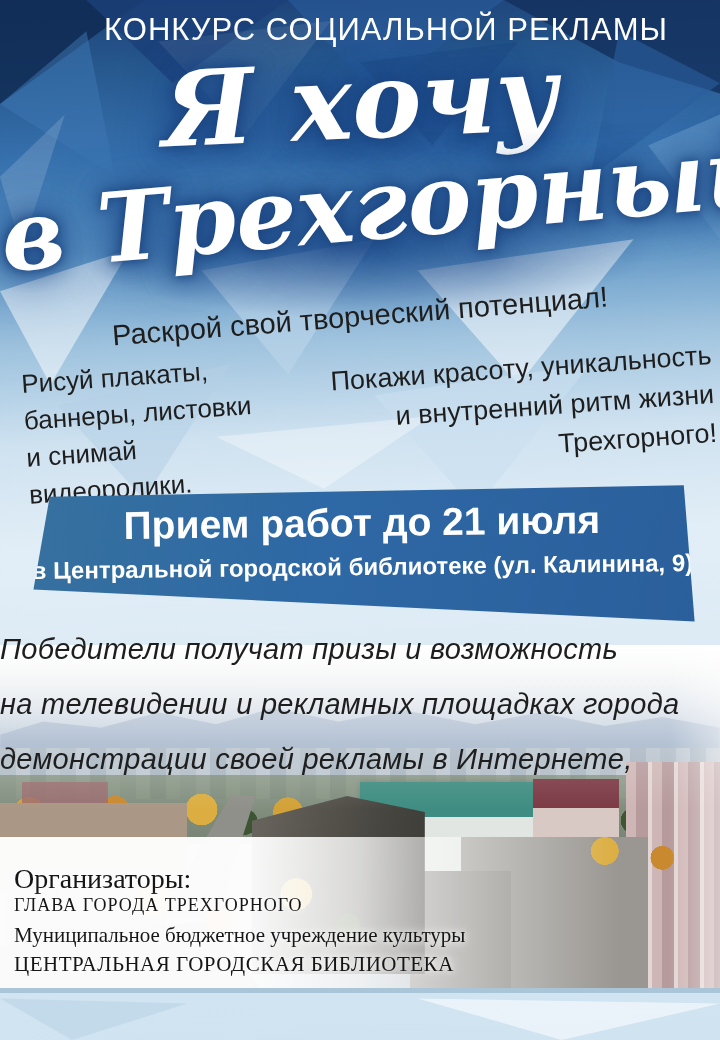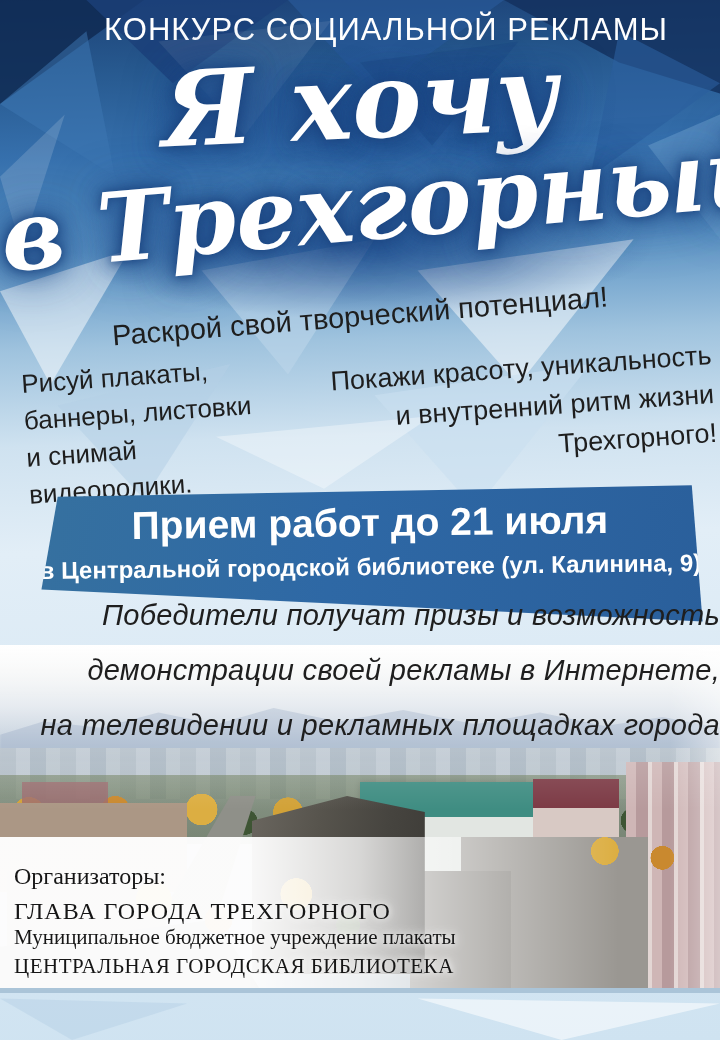--- a/index.html
+++ b/index.html
@@ -46,29 +46,29 @@
   .tagline{position:absolute;top:300px;left:75px;width:570px;z-index:5;text-align:center;
     color:var(--text-dark,#1e1e1e);font-size:29px;transform:rotate(-4.5deg);}
 
   .call-left{position:absolute;top:366px;left:20px;width:280px;z-index:5;
     color:var(--text-dark,#1e1e1e);font-size:26px;line-height:37px;
     transform:rotate(-4deg);transform-origin:left top;}
   .call-right{position:absolute;top:336px;left:290px;width:420px;z-index:5;text-align:right;
     color:var(--text-dark,#1e1e1e);font-size:27px;line-height:39px;
     transform:rotate(-4deg);transform-origin:right top;}
 
-  .banner{position:absolute;left:32px;top:477px;width:676px;height:152px;z-index:5;
+  .banner{position:absolute;left:24px;top:477px;width:676px;height:152px;z-index:5;
     clip-path:polygon(3.8% 13%,97.6% 5.5%,99.2% 95%,1.4% 74%);
     background:linear-gradient(100deg,#36719f 0%,var(--banner-blue,#2e68a5) 45%,#2a5f9b 100%);
     filter:drop-shadow(3px 6px 7px rgba(25,45,85,.35));}
   .banner-inner{padding-top:24px;text-align:center;color:#fff;transform:rotate(-.7deg);}
   .banner-headline{font-size:39px;font-weight:700;line-height:44px;}
   .banner-subline{font-size:24px;font-weight:700;margin-top:8px;}
 
-  .prizes{position:absolute;top:588px;left:0;right:0;z-index:5;text-align:right;
+  .prizes{position:absolute;top:622px;left:0;right:0;z-index:5;text-align:left;
     color:var(--text-dark,#1e1e1e);font-size:29px;line-height:55px;font-style:italic;letter-spacing:.3px;}
 
   
   .photo{position:absolute;left:0;top:645px;width:720px;height:343px;z-index:2;overflow:hidden;
     border-bottom:5px solid var(--photo-divider,#aac4d8);}
   .ph{position:absolute;}
   .ph-sky{inset:0;background:linear-gradient(180deg,#ffffff 0%,#f1f3f3 8%,#d9e0e8 18%,#b9c7d7 28%,#acbcce 34%,#b7c2cc 42%,#b3bec6 48%);}
   .ph-mount1{left:0;top:8%;width:100%;height:26%;background:#8da2bd;opacity:.5;filter:blur(1px);
     clip-path:polygon(0 70%,6% 55%,14% 62%,22% 45%,30% 58%,38% 40%,47% 55%,56% 42%,66% 58%,75% 45%,84% 60%,92% 50%,100% 62%,100% 100%,0 100%);}
   .ph-mount2{left:0;top:16%;width:100%;height:22%;background:#a3b4c8;opacity:.55;filter:blur(1px);
@@ -124,22 +124,22 @@
       radial-gradient(circle 14px at 20% 50%,#dcae42 98%,transparent 100%),
       radial-gradient(circle 12px at 60% 60%,#c9892f 98%,transparent 100%);}
   .ph-veil{inset:0;background:
       linear-gradient(180deg,rgba(255,255,255,.6) 0%,rgba(255,255,255,.2) 28%,rgba(255,255,255,0) 48%),
       linear-gradient(270deg,rgba(255,255,255,.45) 0%,rgba(255,255,255,0) 7%);}
   .ph-fog{left:0;top:56%;width:86%;height:44%;
     background:linear-gradient(90deg,rgba(255,255,255,.96) 0 40%,rgba(255,255,255,.78) 58%,rgba(255,255,255,0) 100%);}
 
   .organizers{position:absolute;left:14px;top:218px;z-index:4;color:#161616;
     font-family:"Liberation Serif",serif;text-shadow:0 0 6px #fff,0 0 14px #fff;}
-  .org-label{font-size:24px;margin-bottom:8px;}
-  .org-head{font-size:24px;letter-spacing:1px;}
+  .org-label{font-size:28px;}
+  .org-head{font-size:18px;margin-bottom:7px;letter-spacing:1px;}
   .org-type{font-size:21px;margin-bottom:4px;}
   .org-name{font-size:21px;letter-spacing:.5px;}
 
   .footer{position:absolute;left:0;top:993px;width:720px;height:47px;z-index:5;box-sizing:border-box;
     display:flex;align-items:center;justify-content:space-between;padding:0 28px 0 34px;
     color:#191928;font-size:27px;}
 </style>
 </head>
 <body>
 
@@ -189,22 +189,22 @@
 
   <div class="banner">
     <div class="banner-inner">
       <div class="banner-headline">Прием работ до 21 июля</div>
       <div class="banner-subline">в Центральной городской библиотеке (ул. Калинина, 9)</div>
     </div>
   </div>
 
   <div class="prizes">
     <div>Победители получат призы и возможность</div>
+    <div>на телевидении и рекламных площадках города</div>
     <div>демонстрации своей рекламы в Интернете,</div>
-    <div>на телевидении и рекламных площадках города</div>
   </div>
 
   <div class="photo">
     <div class="ph ph-sky"></div>
     <div class="ph ph-mount1"></div>
     <div class="ph ph-mount2"></div>
     <div class="ph ph-cityfar"></div>
     <div class="ph ph-treeband"></div>
     <div class="ph ph-bldLeftC"></div>
     <div class="ph ph-bldLeftA win"></div>
@@ -219,19 +219,19 @@
     <div class="ph ph-bldGray2 win"></div>
     <div class="ph ph-bldCenter"></div>
     <div class="ph ph-trees2"></div>
     <div class="ph ph-trees3"></div>
     <div class="ph ph-veil"></div>
     <div class="ph ph-fog"></div>
 
     <div class="organizers">
       <div class="org-label">Организаторы:</div>
       <div class="org-head">ГЛАВА ГОРОДА ТРЕХГОРНОГО</div>
-      <div class="org-type">Муниципальное  бюджетное учреждение  плакаты</div>
+      <div class="org-type">Муниципальное  бюджетное учреждение  культуры</div>
       <div class="org-name">ЦЕНТРАЛЬНАЯ ГОРОДСКАЯ БИБЛИОТЕКА</div>
     </div>
   </div>
 
 
 </div>
 
 </body></html>

